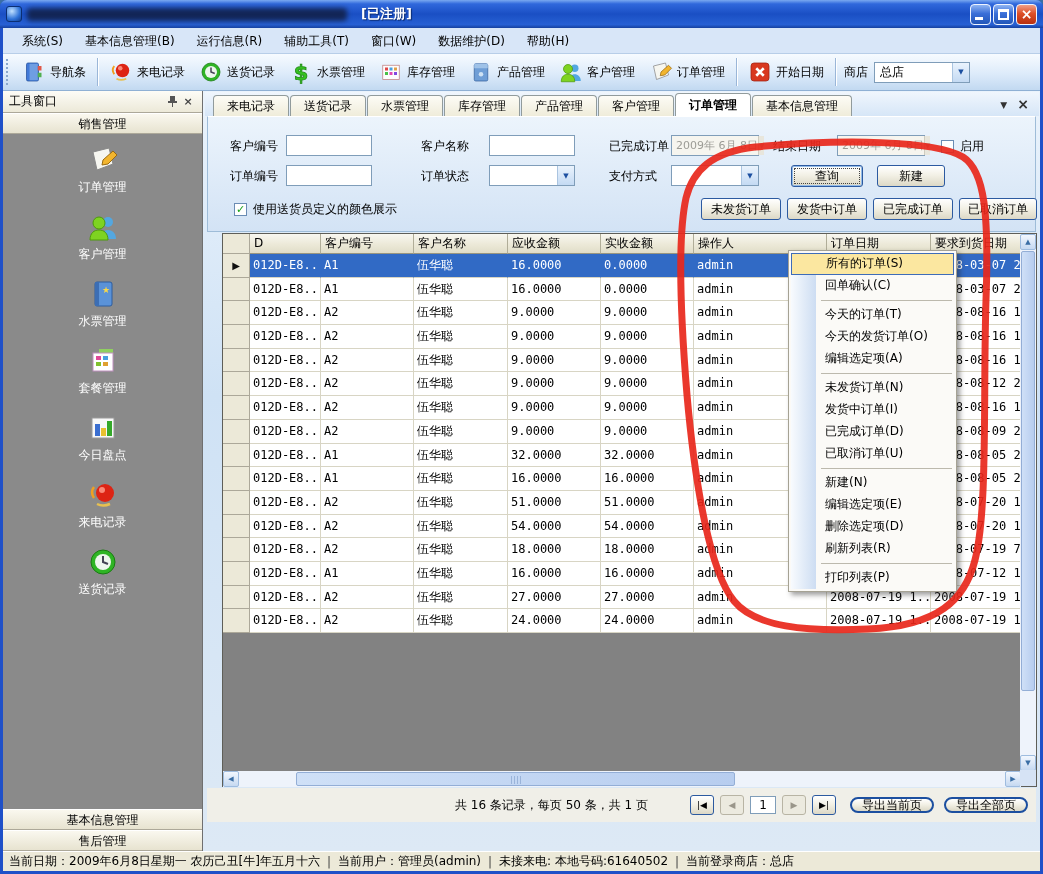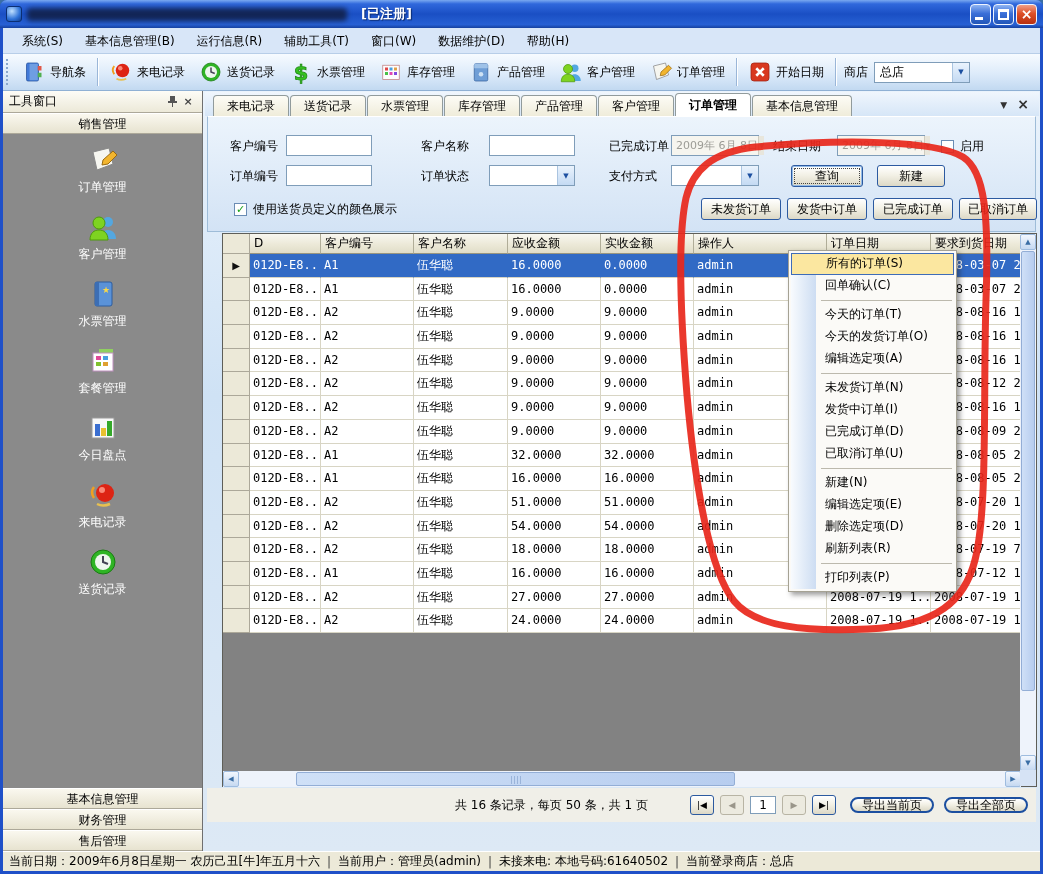--- a/index.html
+++ b/index.html
@@ -364,21 +364,20 @@
               <circle cx="16" cy="16" r="12" fill="#2fb425" stroke="#1a7a12"></circle>
               <circle cx="16" cy="16" r="8" fill="#eef6ee"></circle>
               <path d="M16 10 v6 l5 2" stroke="#445" stroke-width="2" fill="none"></path>
             </svg>
           </span>
           <span>送货记录</span>
         </div>
       </div>
     <div class="sb-bottom">
         <div class="sb-section">基本信息管理</div>
-        <div class="sb-section">财务管理</div>
         <div class="sb-section">售后管理</div>
       </div>
   </div>
 
   <div class="tabstrip">
     <div style="display:flex;align-items:flex-end;">
         <div class="tab">来电记录</div>
         <div class="tab">送货记录</div>
         <div class="tab">水票管理</div>
         <div class="tab">库存管理</div>

